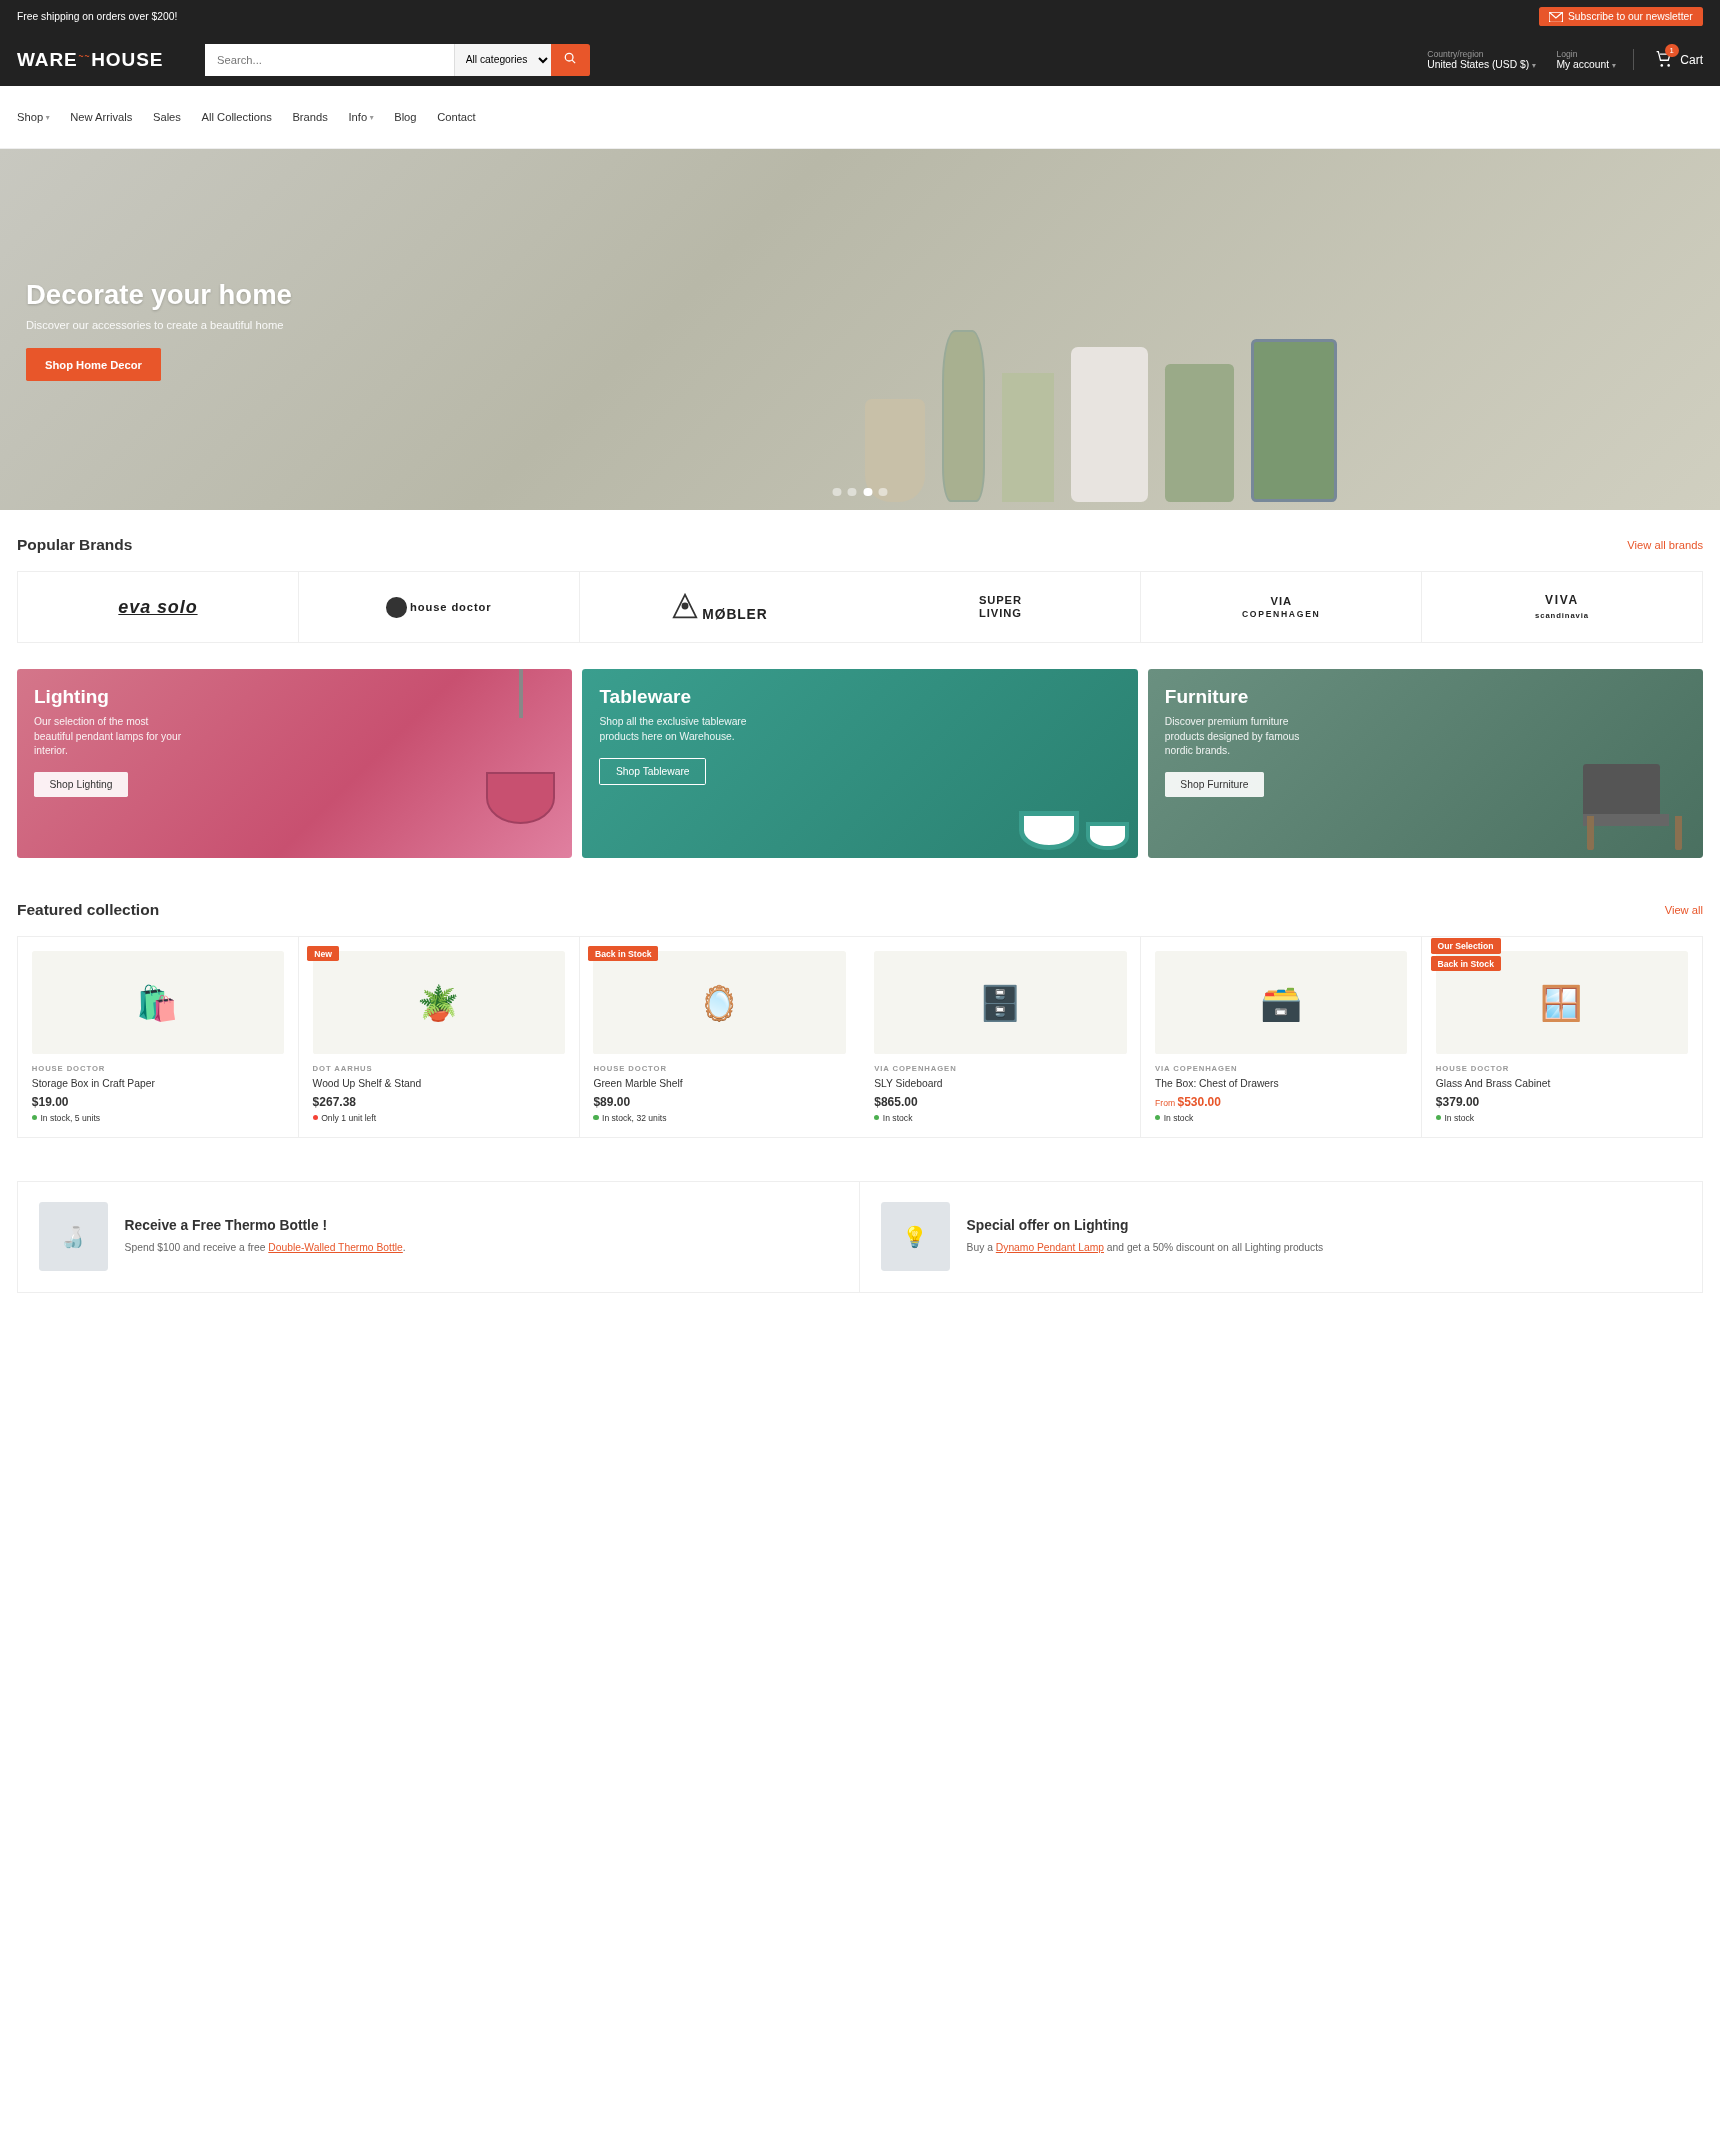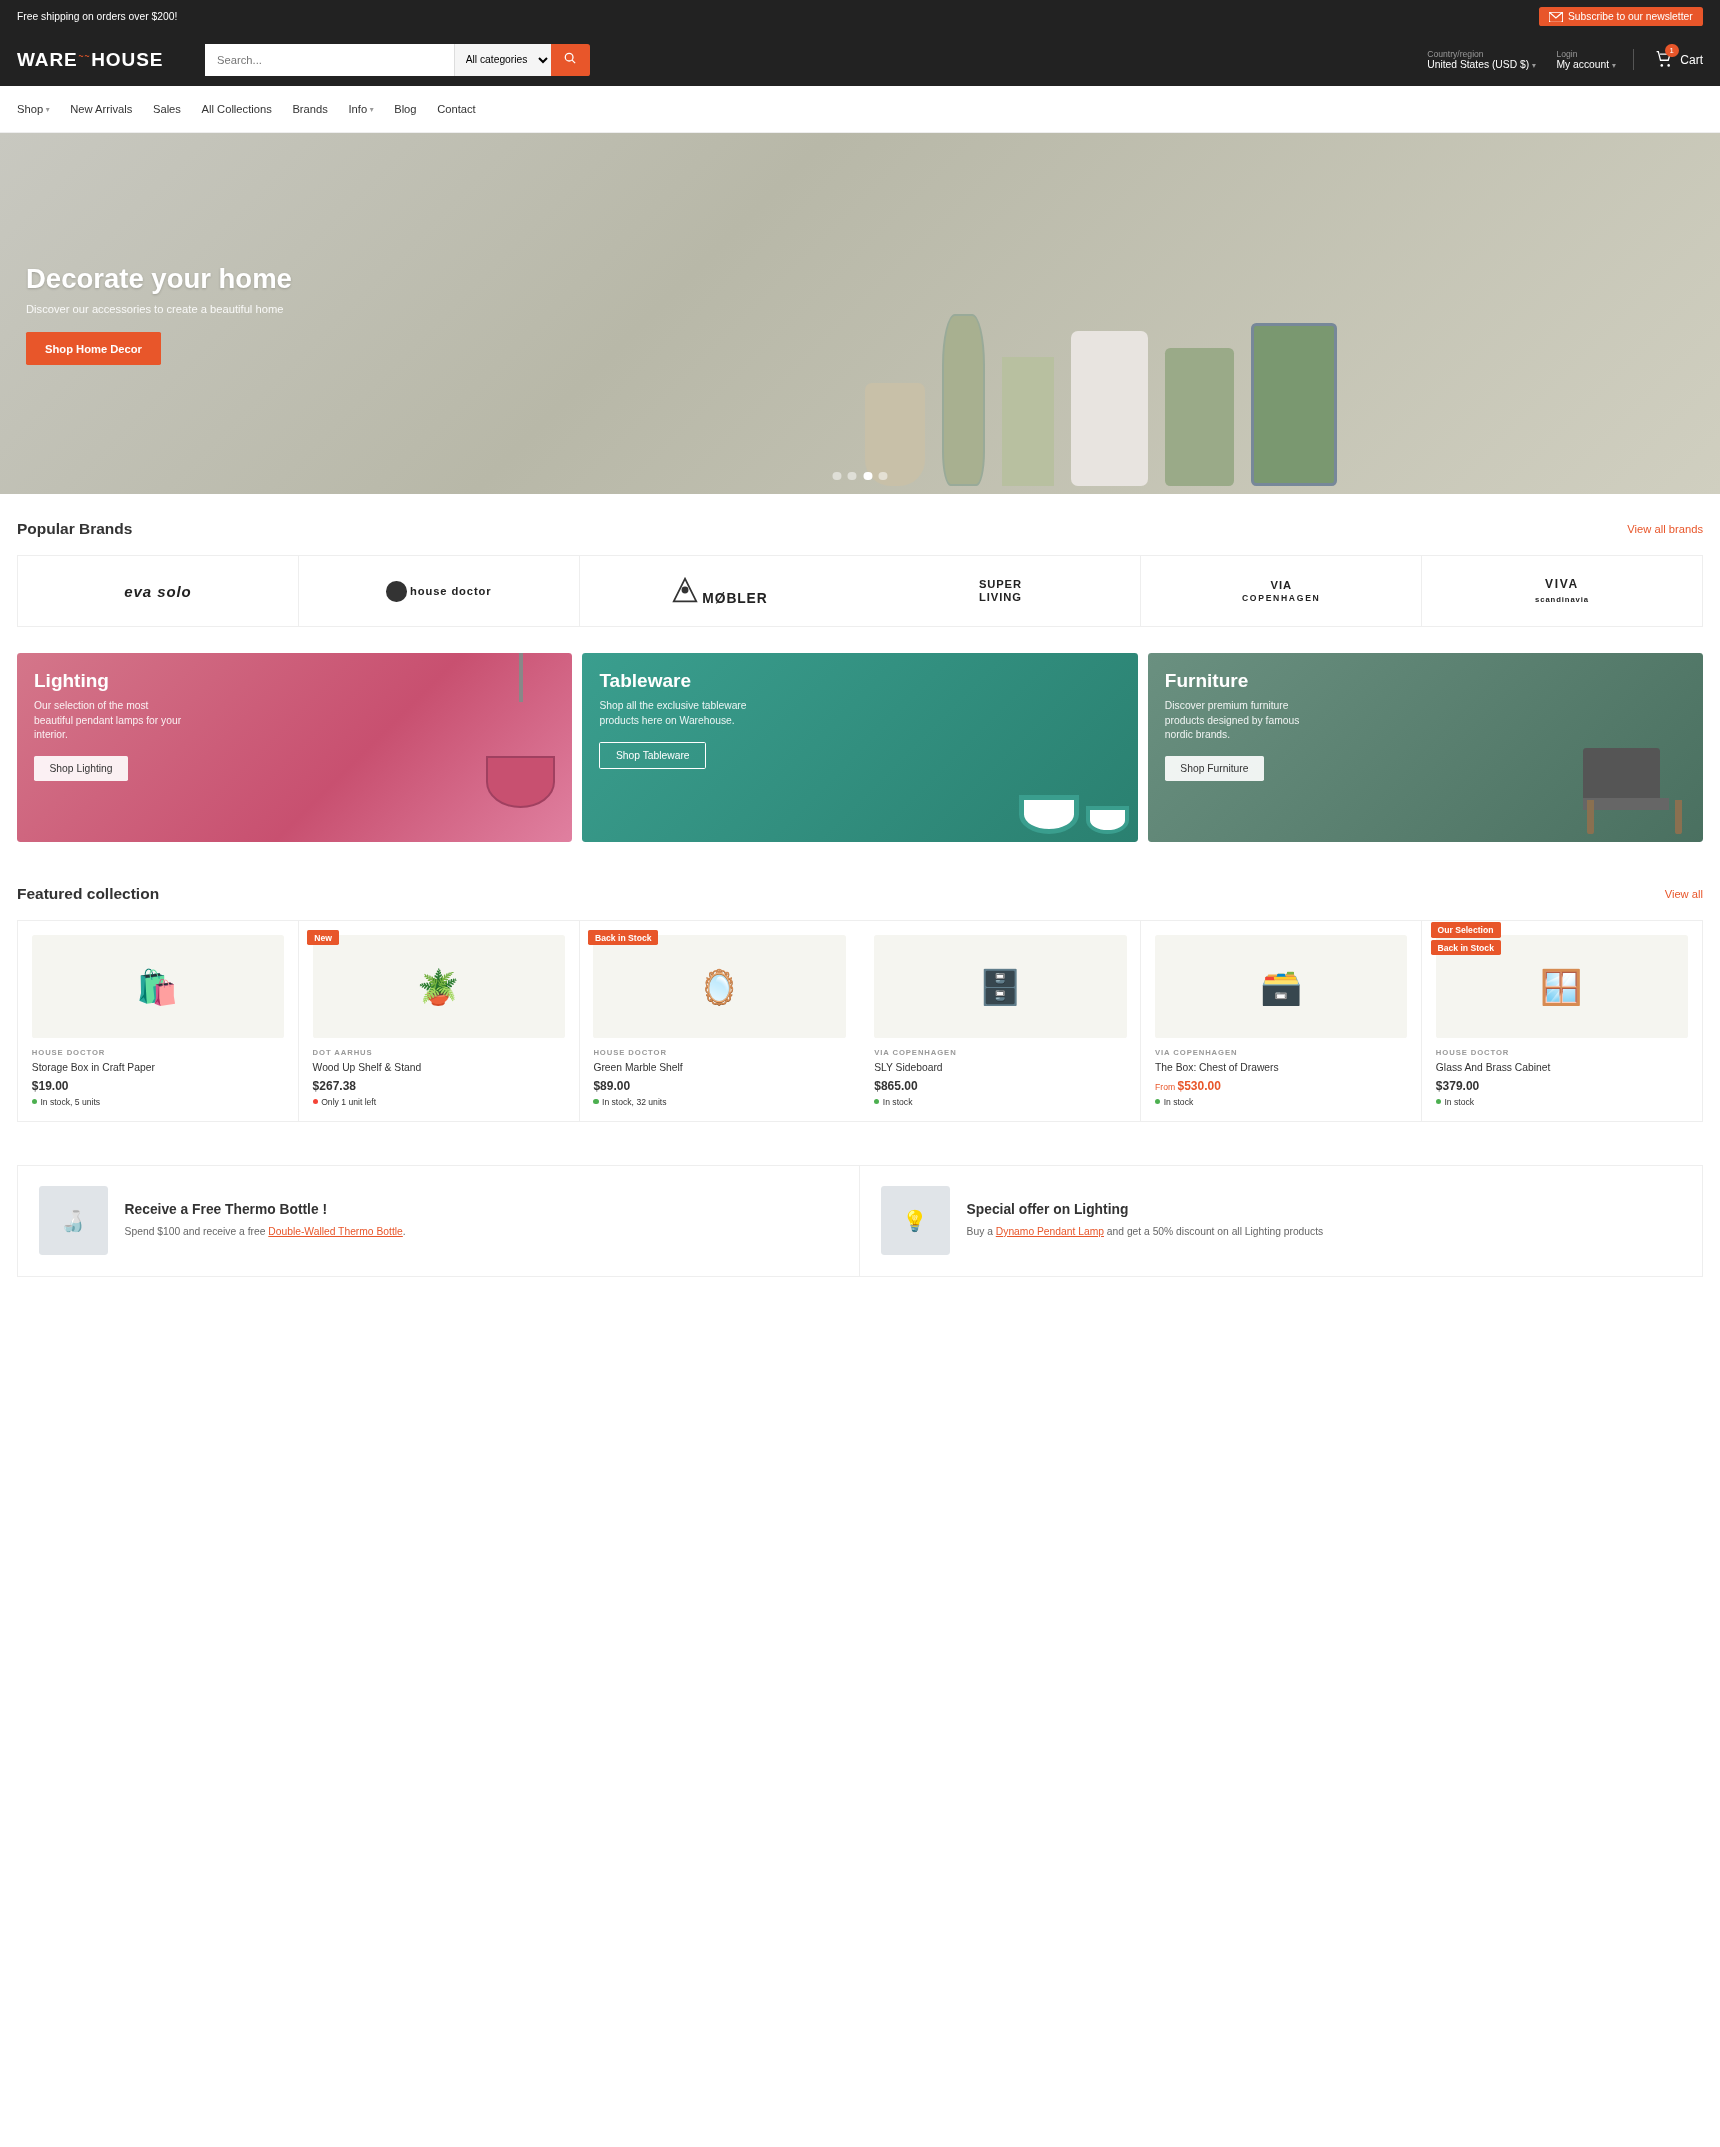--- a/index.html
+++ b/index.html
@@ -124,21 +124,21 @@
       color: #fff;
       font-size: 7.7px;
       width: 13.8px; height: 13.8px;
       border-radius: 50%;
       display: flex; align-items: center; justify-content: center;
     }
 
     
     .nav {
       border-bottom: 0.9px solid #eee;
-      padding: 17px 17px;
+      padding: 25px 17px;
       display: flex;
       align-items: center;
       gap: 20.6px;
     }
     .nav a {
       text-decoration: none;
       color: #333;
       font-size: 11.2px;
       display: flex;
       align-items: center;
@@ -250,21 +250,21 @@
       justify-content: center;
       cursor: pointer;
     }
     .brand-name {
       font-size: 13.8px;
       font-weight: bold;
       letter-spacing: 0.9px;
       color: #222;
       text-align: center;
     }
-    .brand-name.eva { font-style: italic; font-size: 15px; }
+    .brand-name.eva { font-style: italic; font-size: 18px; text-decoration: underline; }
     .brand-name.viva { font-size: 12px; letter-spacing: 1.7px; }
     .brand-icon { width: 20.6px; height: 20.6px; background: #333; border-radius: 50%; display: inline-block; margin-right: 3.4px; vertical-align: middle; }
 
     
     .category-grid {
       display: grid;
       grid-template-columns: repeat(3, 1fr);
       gap: 10.3px;
       margin: 0 17px 17px;
     }

